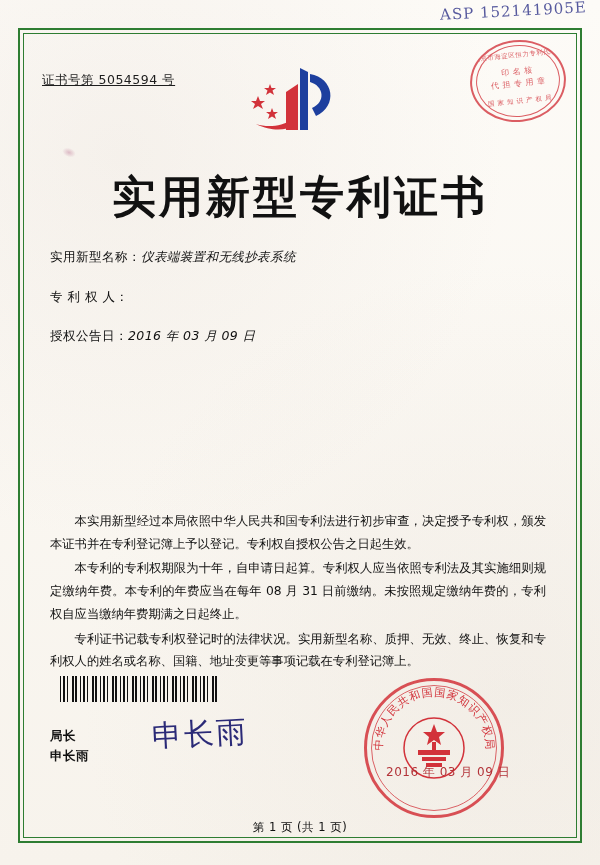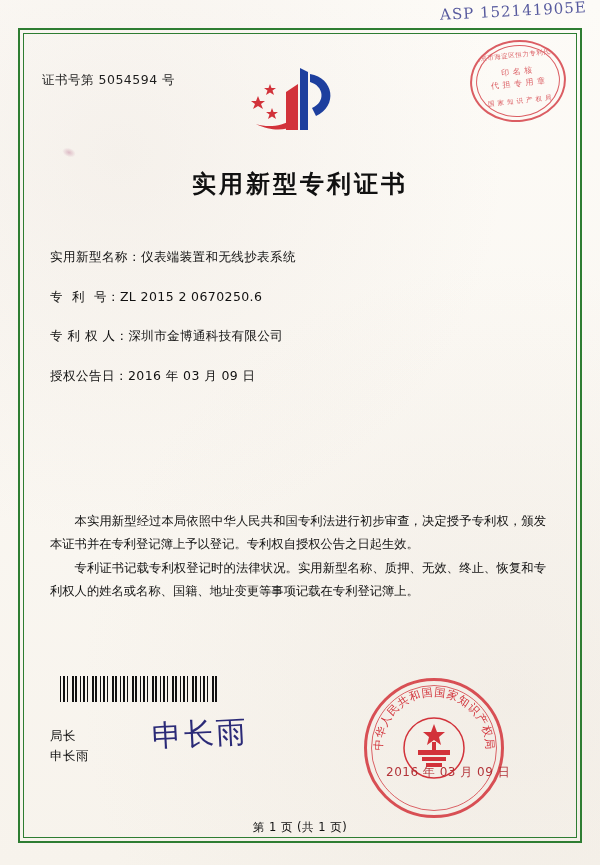--- a/index.html
+++ b/index.html
@@ -42,20 +42,21 @@
     white-space:nowrap;
   }
 
   
   .cert-no{
     position:absolute;
     left:42px;top:72px;
     font-size:12.5px;
     color:#1d1d1d;
     letter-spacing:.5px;
+    text-decoration:underline;
   }
 
   
   .logo{
     position:absolute;
     left:242px;top:62px;
     width:120px;height:80px;
   }
 
   
@@ -82,21 +83,21 @@
   .seal-top .st-l2{top:26px;font-size:8px;}
   .seal-top .st-l3{top:38px;font-size:8px;}
   .seal-top .st-l4{top:56px;}
 
   
   .title{
     position:absolute;
     left:0;right:0;top:168px;
     text-align:center;
     font-family:"DejaVu Serif", serif;
-    font-size:24px;
+    font-size:44px;
     font-weight:700;
     letter-spacing:3px;
     color:#111;
   }
 
   
   .fields{
     position:absolute;
     left:50px;top:248px;right:50px;
     font-size:12.5px;
@@ -107,20 +108,21 @@
     align-items:flex-end;
     margin-bottom:22px;
     line-height:1.4;
   }
   .flabel{
     white-space:pre;
     letter-spacing:.5px;
   }
   .fvalue{
     letter-spacing:.4px;
+    font-style:italic;
   }
 
   
   .paras{
     position:absolute;
     left:50px;right:50px;top:510px;
     font-size:12.3px;
     color:#111;
     line-height:1.85;
     text-align:justify;
@@ -141,20 +143,21 @@
   }
 
   
   .sign-label{
     position:absolute;
     left:50px;top:726px;
     font-size:12.5px;
     color:#111;
     line-height:1.6;
     letter-spacing:.5px;
+    font-weight:bold;
   }
   .sign-hand{
     position:absolute;
     left:152px;top:714px;
     font-family:"DejaVu Serif", serif;
     font-size:30px;
     color:#1a1a6e;
     letter-spacing:2px;
     transform:rotate(-3deg);
     opacity:.92;
@@ -248,35 +251,31 @@
 </div>
 
 <div class="title">实用新型专利证书</div>
 
 <div class="fields">
   <div class="frow">
     <span class="flabel">实用新型名称：</span>
     <span class="fvalue">仪表端装置和无线抄表系统</span>
   </div>
   <div class="frow">
-    <span class="flabel">专  利  号：</span>
-    <span class="fvalue">ZL 2015 2 0670250.6</span>
-  </div>
-  <div class="frow">
     <span class="flabel">专 利 权 人：</span>
-    <span class="fvalue">深圳市金博通科技有限公司</span>
   </div>
   <div class="frow">
     <span class="flabel">授权公告日：</span>
     <span class="fvalue">2016 年 03 月 09 日</span>
   </div>
 </div>
 
 <div class="paras">
   <p>本实用新型经过本局依照中华人民共和国专利法进行初步审查，决定授予专利权，颁发本证书并在专利登记簿上予以登记。专利权自授权公告之日起生效。</p>
+  <p>本专利的专利权期限为十年，自申请日起算。专利权人应当依照专利法及其实施细则规定缴纳年费。本专利的年费应当在每年 08 月 31 日前缴纳。未按照规定缴纳年费的，专利权自应当缴纳年费期满之日起终止。</p>
   <p>专利证书记载专利权登记时的法律状况。实用新型名称、质押、无效、终止、恢复和专利权人的姓名或名称、国籍、地址变更等事项记载在专利登记簿上。</p>
 </div>
 
 <div class="barcode"></div>
 
 <div class="sign-label">
   <div>局长</div>
   <div>申长雨</div>
 </div>
 <div class="sign-hand">申长雨</div>

